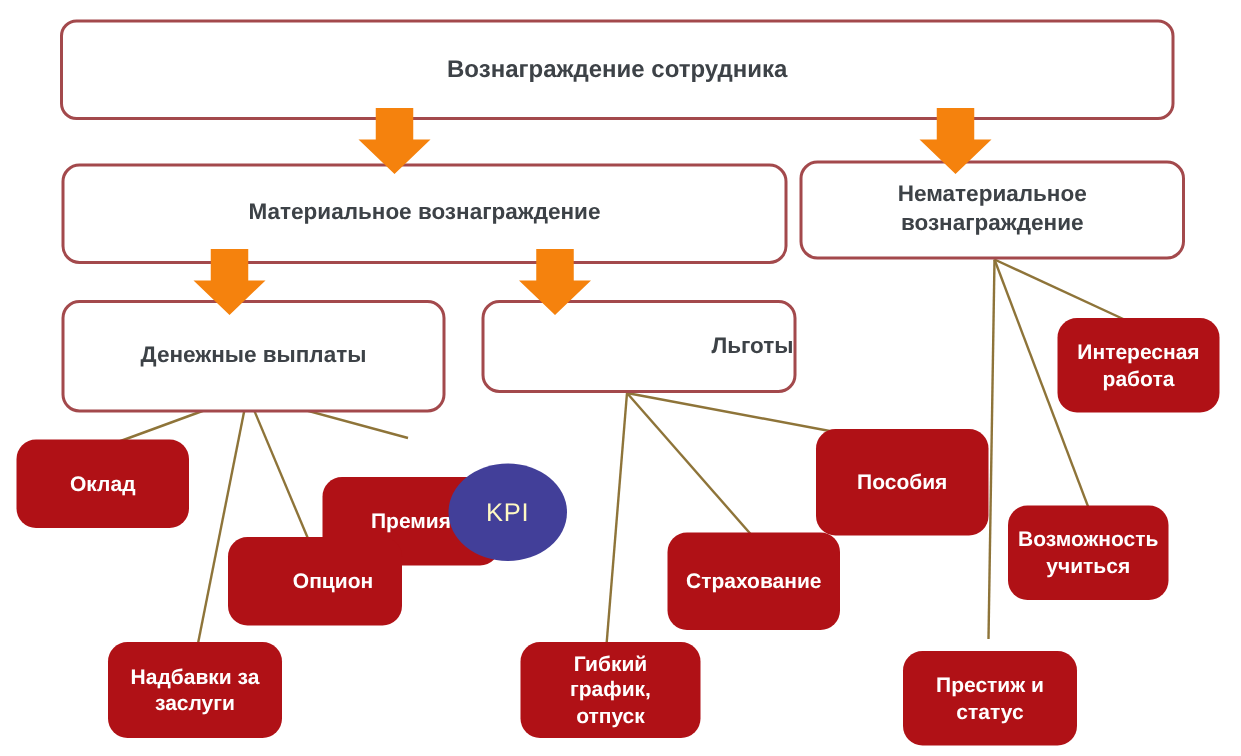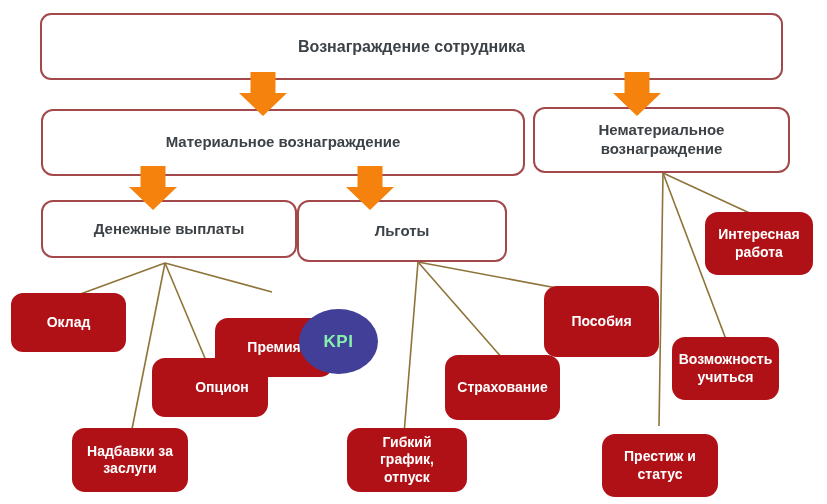--- a/index.html
+++ b/index.html
@@ -56,22 +56,22 @@
     background: var(--red, #B01116);
     border-radius: 13px;
     color: #ffffff;
     font-weight: bold;
     font-size: 14px;
     z-index: 3;
   }
   .node.circle {
     background: var(--blue, #423F99);
     border-radius: 50%;
-    color: #86efac;
-    font-weight: bold;
+    color: #fef9c3;
+    font-weight: normal;
     font-size: 17px;
     letter-spacing: 0.5px;
     z-index: 5;
   }
 </style>
 </head>
 <body>
 
 <div id="canvas" style="--red: #B01116; --blue: #423F99; --orange: #F5820D; --line: #8E7439; --border: #A3494C; --text: #3D4247;">
 
@@ -93,28 +93,28 @@
   </div>
 
   <div class="node white" style="left:41px; top:109px; width:484px; height:67px;text-align:center;">
     <span>Материальное вознаграждение</span>
   </div>
   <div class="node white" style="left:533px; top:107px; width:257px; height:66px;">
     <span>Нематериальное
 вознаграждение</span>
   </div>
 
-  <div class="node white" style="left:41px; top:200px; width:256px; height:58px;">
+  <div class="node white" style="left:41px; top:200px; width:256px; height:75px;">
     <span>Денежные выплаты</span>
   </div>
-  <div class="node white" style="left:297px; top:200px; width:210px; height:62px;">
+  <div class="node white" style="left:321px; top:200px; width:210px; height:62px;justify-content:flex-end;">
     <span>Льготы</span>
   </div>
 
-  <div class="node red" style="left:11px; top:293px; width:115px; height:59px;border-radius:12px;">
+  <div class="node red" style="left:11px; top:293px; width:115px; height:59px;">
     <span>Оклад</span>
   </div>
   <div class="node red" style="left:215px; top:284px; width:118px; height:59px;margin-top:34px;">
     <span>Премия</span>
   </div>
   <div class="node circle" style="left:299px; top:309px; width:79px; height:65px;">
     <span>KPI</span>
   </div>
   <div class="node red" style="left:152px; top:358px; width:116px; height:59px;padding-left:24px;">
     <span>Опцион</span>

